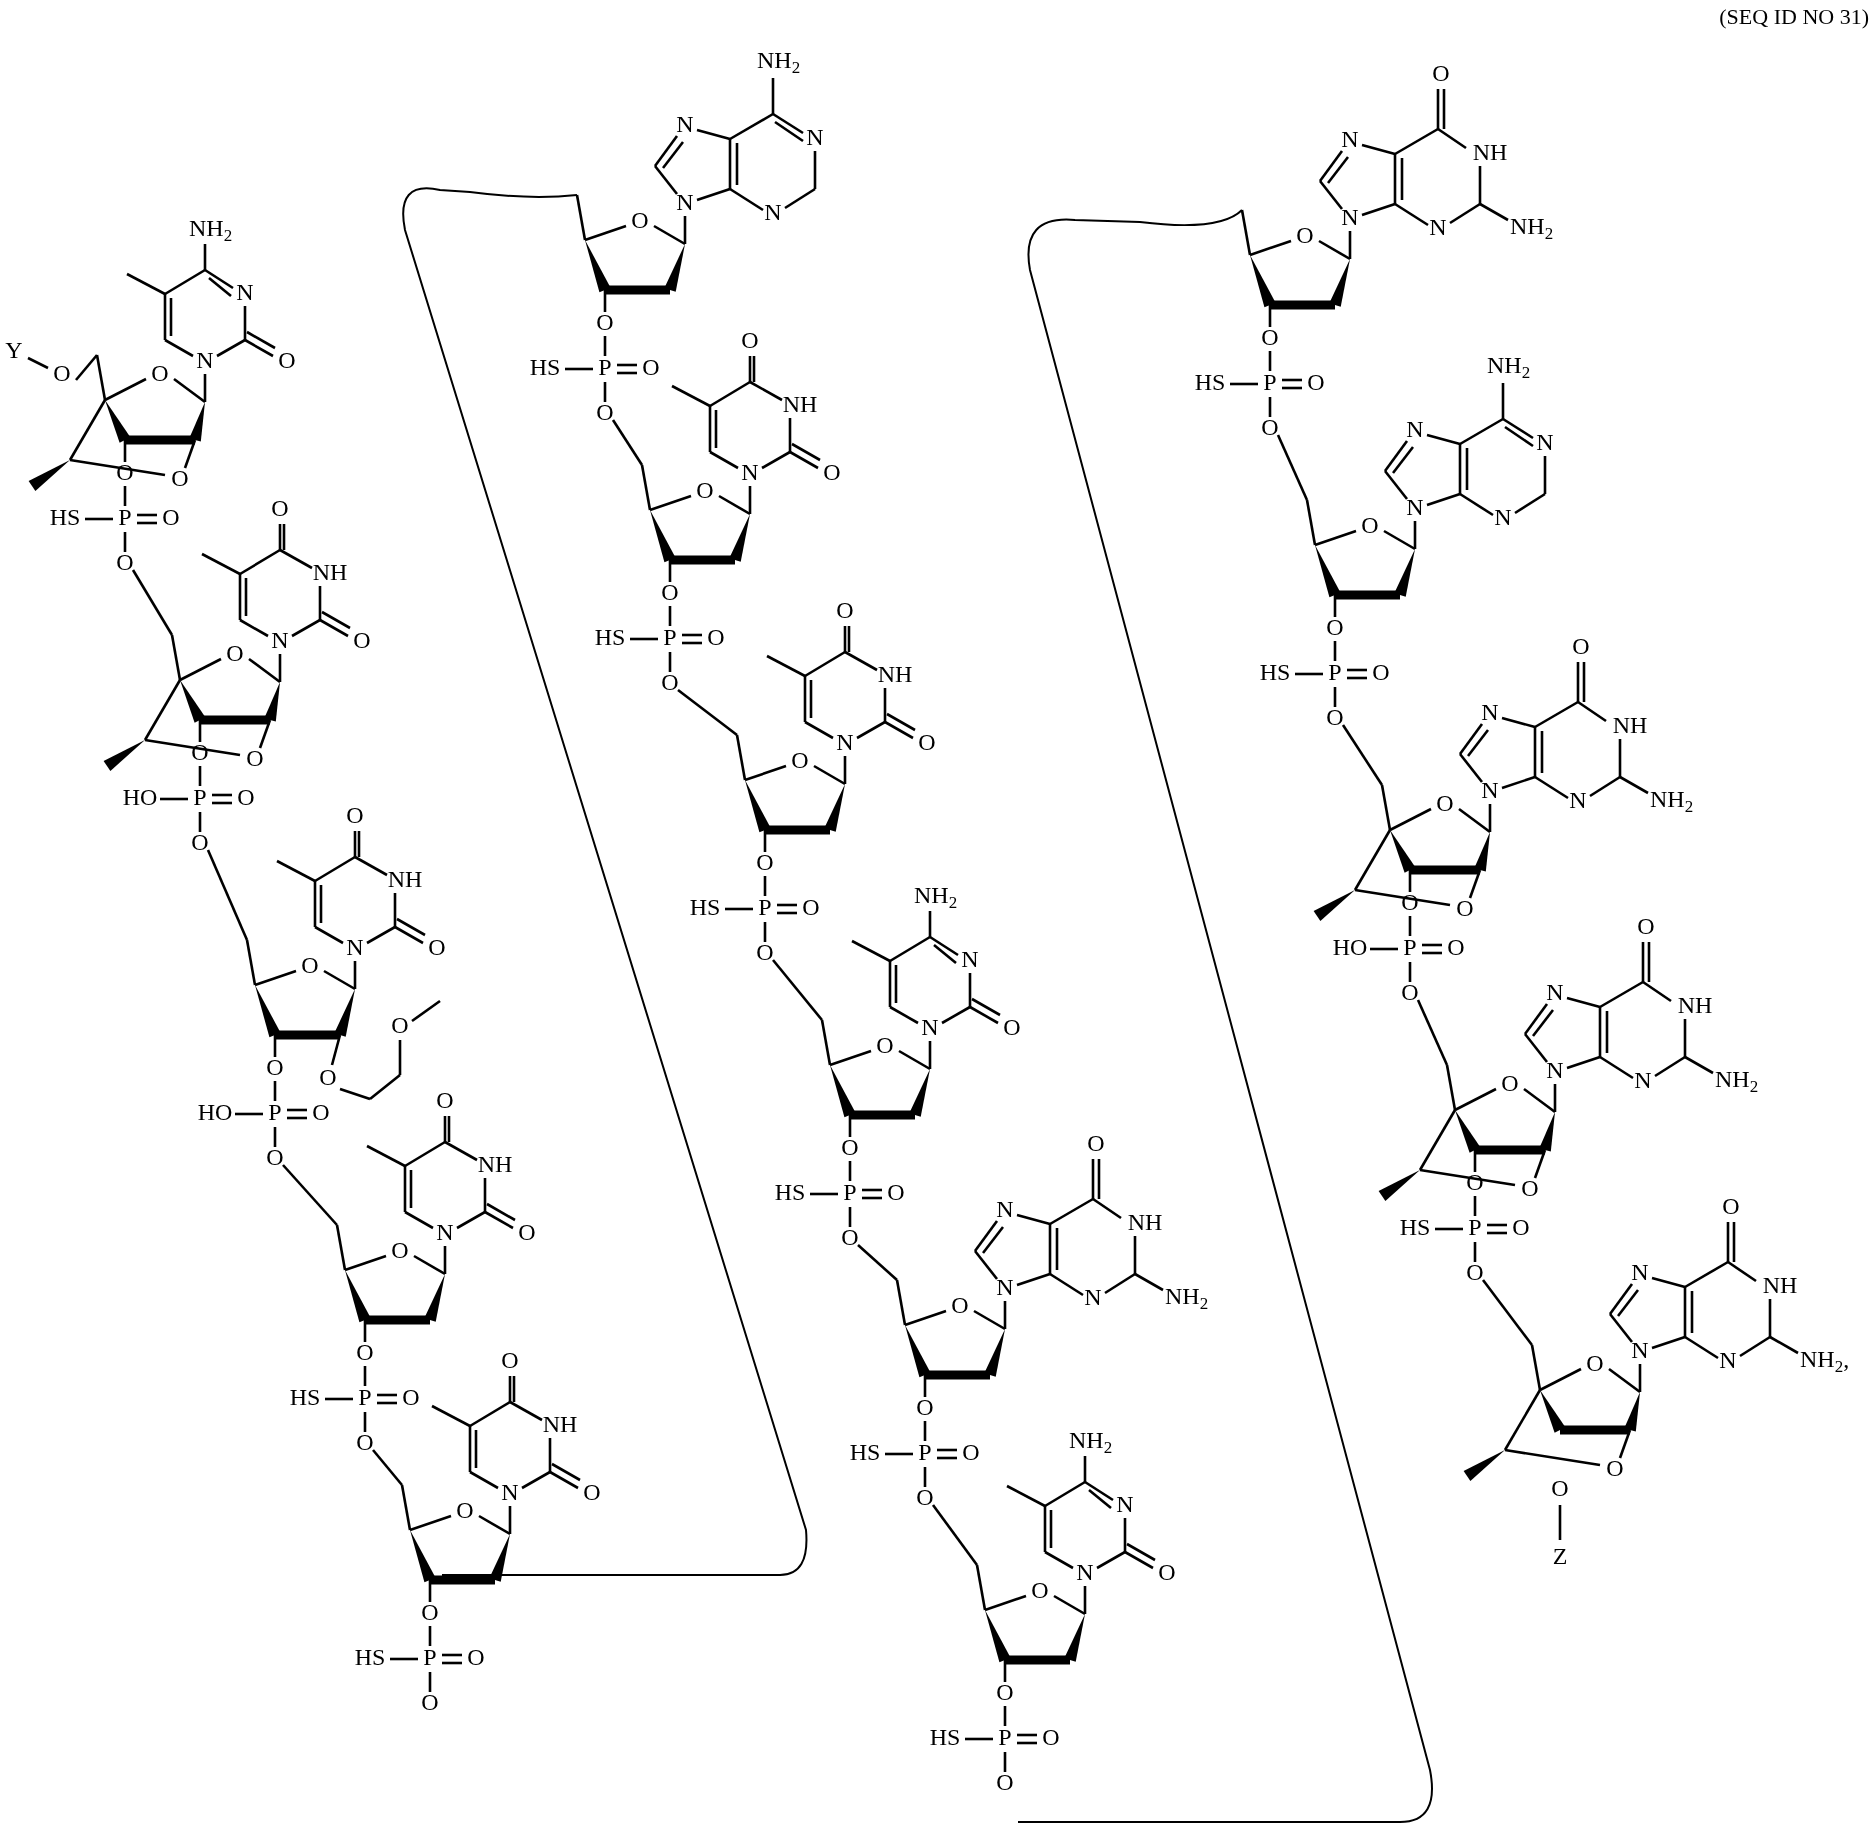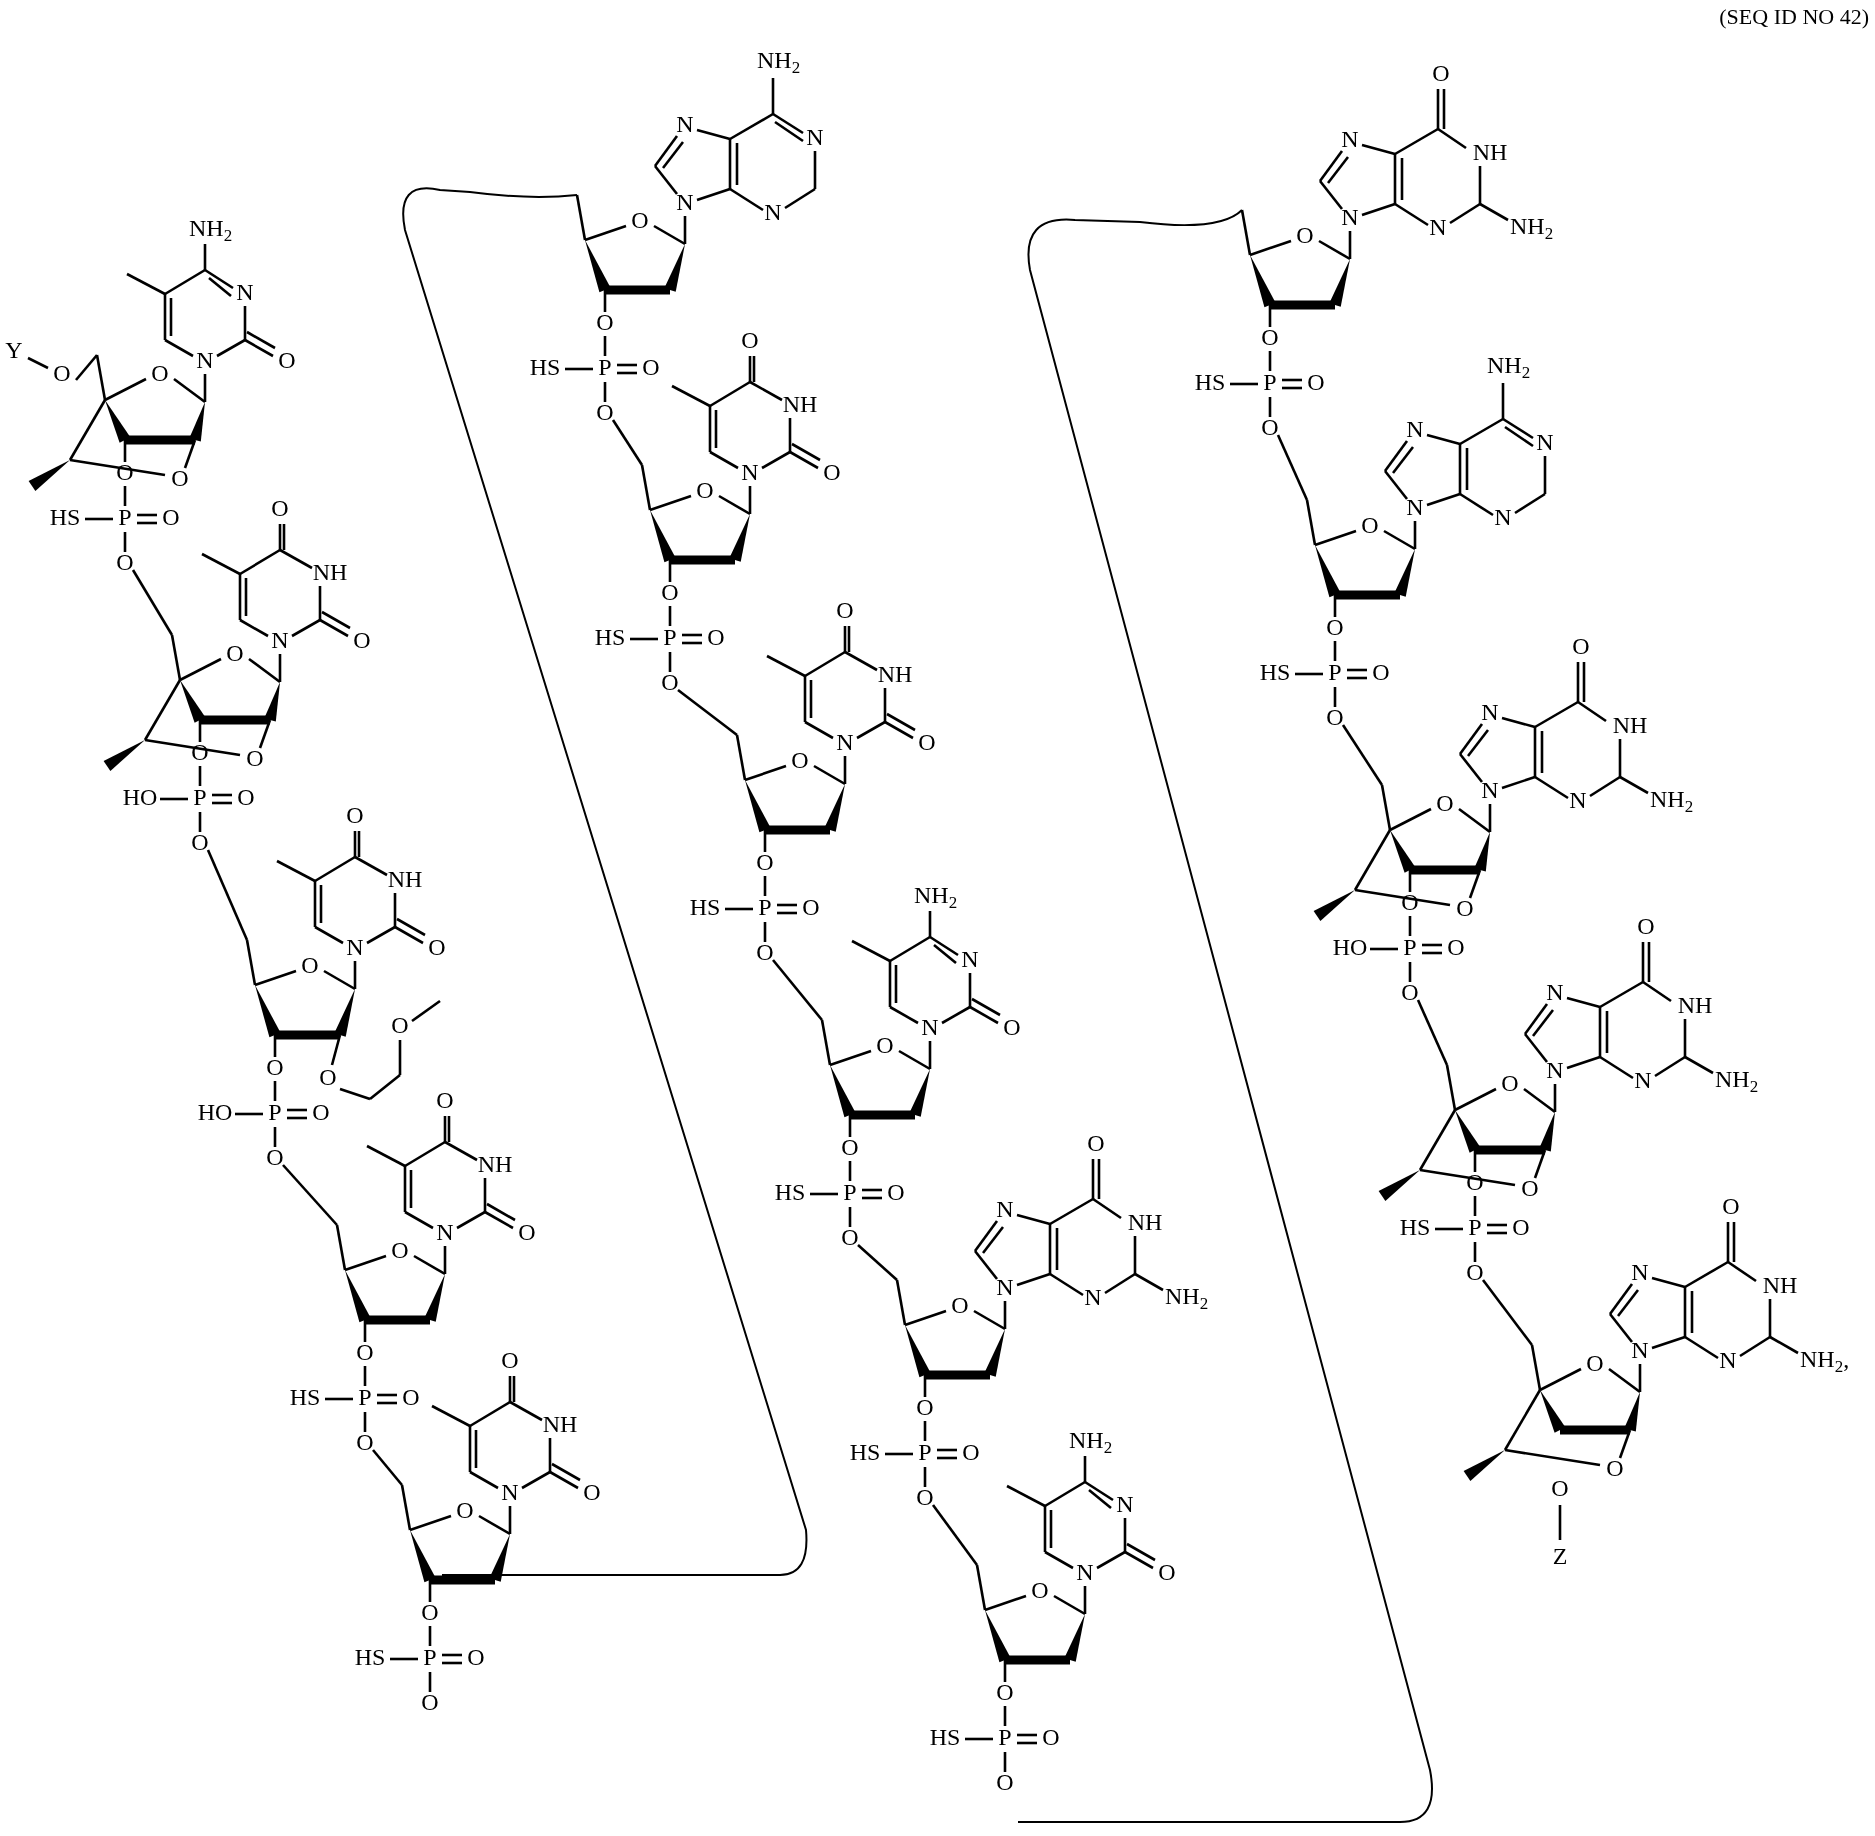--- a/index.html
+++ b/index.html
@@ -10,21 +10,21 @@
   svg text { font-family:"Liberation Serif","DejaVu Serif",serif; font-size:24px; fill:#000; }
   svg .sub { font-size:17px; }
   .bond { stroke:#000; stroke-width:2.6; fill:none; }
   .bold { stroke:#000; stroke-width:9; fill:none; }
   .wedge { fill:#000; stroke:none; }
   .loop { stroke:#000; stroke-width:2; fill:none; }
 </style>
 </head>
 <body>
 
-<div id="seq">(SEQ ID NO 42)</div>
+<div id="seq">(SEQ ID NO 31)</div>
 
 <svg id="canvas" width="1875" height="1836" viewBox="0 0 1875 1836" xmlns="http://www.w3.org/2000/svg">
     <g>
       <g>
         <text x="160" y="375" text-anchor="middle" dominant-baseline="middle">O</text>
         <line x1="105" y1="400" x2="146" y2="379" class="bond"></line>
         <line x1="174" y1="379" x2="205" y2="402" class="bond"></line>
         <polygon points="205,402 189.19755277642412,438.47304020432216 200.80244722357588,441.52695979567784" class="wedge"></polygon>
         <line x1="125" y1="440" x2="195" y2="440" class="bold"></line>
         <polygon points="105,400 119.63343685400051,442.68328157299976 130.3665631459995,437.31671842700024" class="wedge"></polygon>

